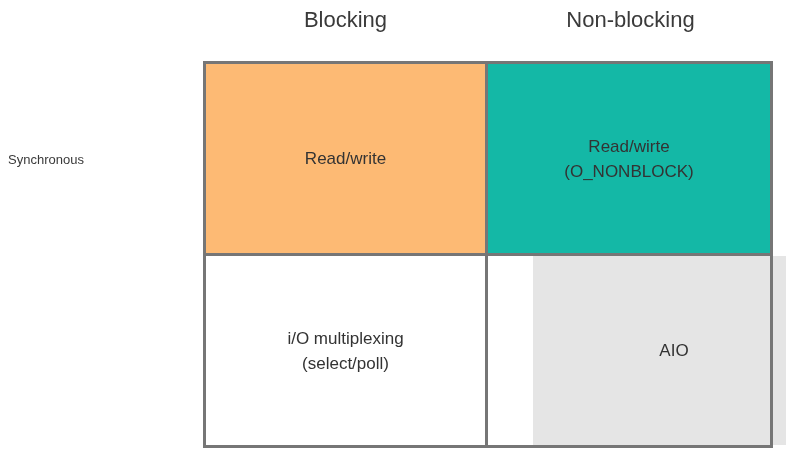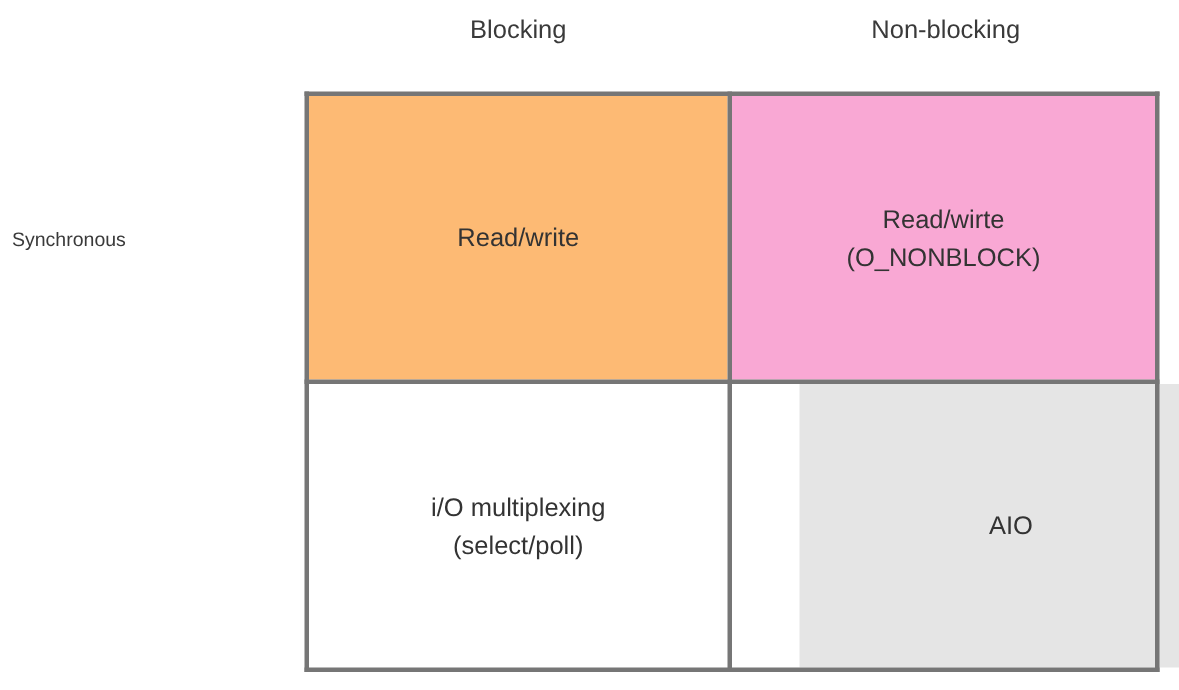--- a/index.html
+++ b/index.html
@@ -25,21 +25,21 @@
     height: 460px;
   }
 
   
   .col-header {
     position: absolute;
     top: 8px;
     height: 24px;
     line-height: 24px;
     text-align: center;
-    font-size: 17px;
+    font-size: 22px;
     color: #3a3a3a;
     white-space: nowrap;
   }
   #col-header-blocking {
     left: 203px;
     width: 285px;
   }
   #col-header-nonblocking {
     left: 488px;
     width: 285px;
@@ -132,21 +132,21 @@
 
   <div class="row-header" id="row-header-synchronous">Synchronous</div>
 
 
   <div id="matrix">
 
     <div class="cell" id="cell-sync-blocking" style="background: #fdba74;">
       <span class="cell-label">Read/write</span>
     </div>
 
-    <div class="cell" id="cell-sync-nonblocking" style="background: #f9a8d4;">
+    <div class="cell" id="cell-sync-nonblocking" style="background: #14b8a6;">
       <span class="cell-label">Read/wirte
 (O_NONBLOCK)</span>
     </div>
 
     <div class="cell" id="cell-async-blocking" style="background: rgb(255, 255, 255);">
       <span class="cell-label">i/O multiplexing
 (select/poll)</span>
     </div>
 
     <div class="cell" id="cell-async-nonblocking" style="background: #e5e5e5; margin-left: 45px;">

